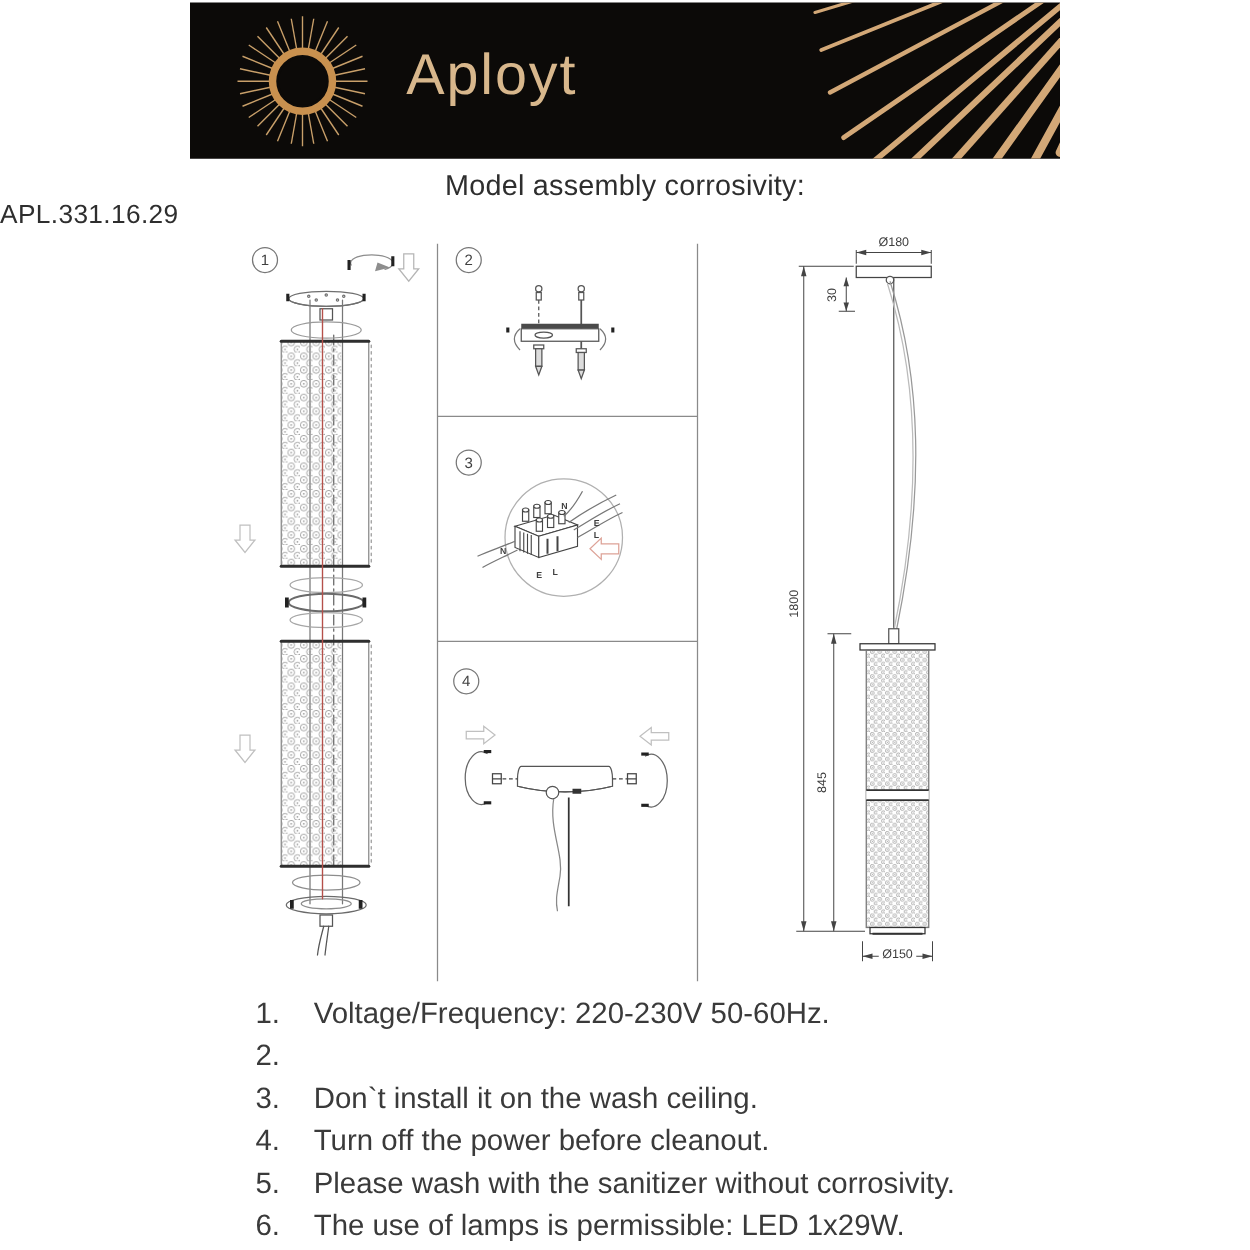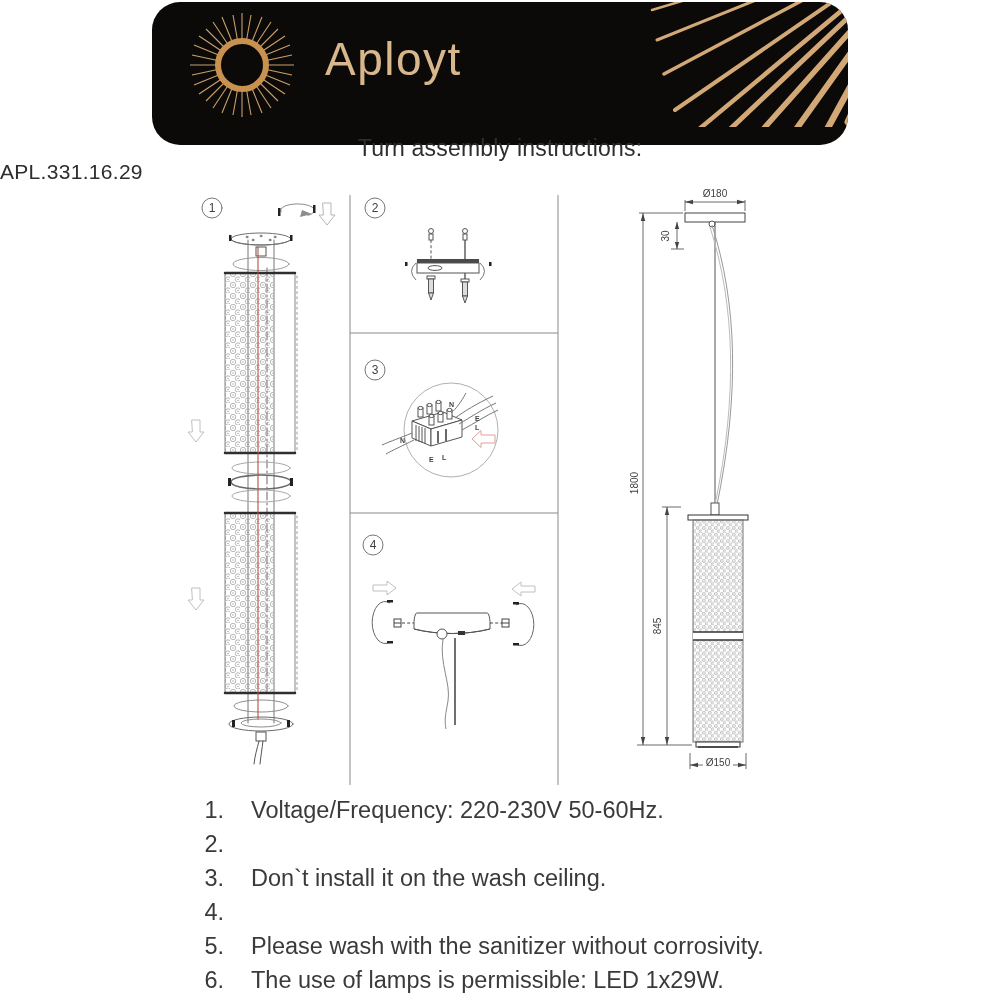--- a/index.html
+++ b/index.html
@@ -1,19 +1,19 @@
 <!DOCTYPE html>
 <html><head>
 <meta charset="utf-8">
 <style>
   html,body{margin:0;padding:0;background:#ffffff;}
   .page{position:relative;width:1000px;height:1000px;background:#ffffff;overflow:hidden;
         font-family:"Liberation Sans",sans-serif;}
   
-  .banner{position:absolute;left:152px;top:2px;width:696px;height:143px;background:#0c0a08;overflow:hidden;border-radius:28px;}
+  .banner{position:absolute;left:152px;top:2px;width:696px;height:125px;background:#0c0a08;overflow:hidden;}
   .banner svg{position:absolute;top:0;left:0;}
   .brand{position:absolute;left:173px;top:30px;font-size:46px;font-weight:300;color:#d8b78c;
          letter-spacing:1.5px;}
   
   .title{position:absolute;left:0;top:135px;width:1000px;text-align:center;
          font-size:23px;color:#2e2e2e;letter-spacing:.2px;}
   .model{position:absolute;left:0;top:160px;width:1000px;text-align:left;
          font-size:21px;color:#2e2e2e;letter-spacing:.3px;}
   
   .drawings{position:absolute;left:150px;top:183px;}
@@ -83,21 +83,21 @@
         <line x1="760" y1="-45" x2="572" y2="133" stroke-width="5"></line>
         <line x1="760" y1="-40" x2="606" y2="133" stroke-width="5.5"></line>
         <line x1="760" y1="-35" x2="640" y2="133" stroke-width="6"></line>
         <line x1="760" y1="-28" x2="672" y2="133" stroke-width="6.5"></line>
         <line x1="762" y1="-20" x2="696" y2="120" stroke-width="7"></line>
       </g>
     </svg>
     <div class="brand">Aployt</div>
   </header>
 
-  <div class="title">Turn assembly instructions:</div>
+  <div class="title">Model assembly corrosivity:</div>
   <div class="model">APL.331.16.29</div>
 
   <svg class="drawings" width="700" height="615" viewBox="0 0 700 615">
     <defs>
       <pattern id="crysA" patternUnits="userSpaceOnUse" width="10" height="11">
         <circle cx="3" cy="3" r="2.7" fill="none" stroke="#9a9a9a" stroke-width="0.7"></circle>
         <circle cx="3" cy="3" r="0.7" fill="#9a9a9a"></circle>
         <circle cx="8" cy="8.5" r="2.7" fill="none" stroke="#9a9a9a" stroke-width="0.7"></circle>
         <circle cx="8" cy="8.5" r="0.7" fill="#9a9a9a"></circle>
       </pattern>
@@ -388,20 +388,21 @@
     </div>
     <div class="inst-row">
       <span class="inst-num">2.</span>
     </div>
     <div class="inst-row">
       <span class="inst-num">3.</span>
       <span class="inst-txt">Don`t install it on the wash ceiling.</span>
     </div>
     <div class="inst-row">
       <span class="inst-num">4.</span>
+      <span class="inst-txt">Turn off the power before cleanout.</span>
     </div>
     <div class="inst-row">
       <span class="inst-num">5.</span>
       <span class="inst-txt">Please wash with the sanitizer without corrosivity.</span>
     </div>
     <div class="inst-row">
       <span class="inst-num">6.</span>
       <span class="inst-txt">The use of lamps is permissible: LED 1x29W.</span>
     </div>
   </div>

